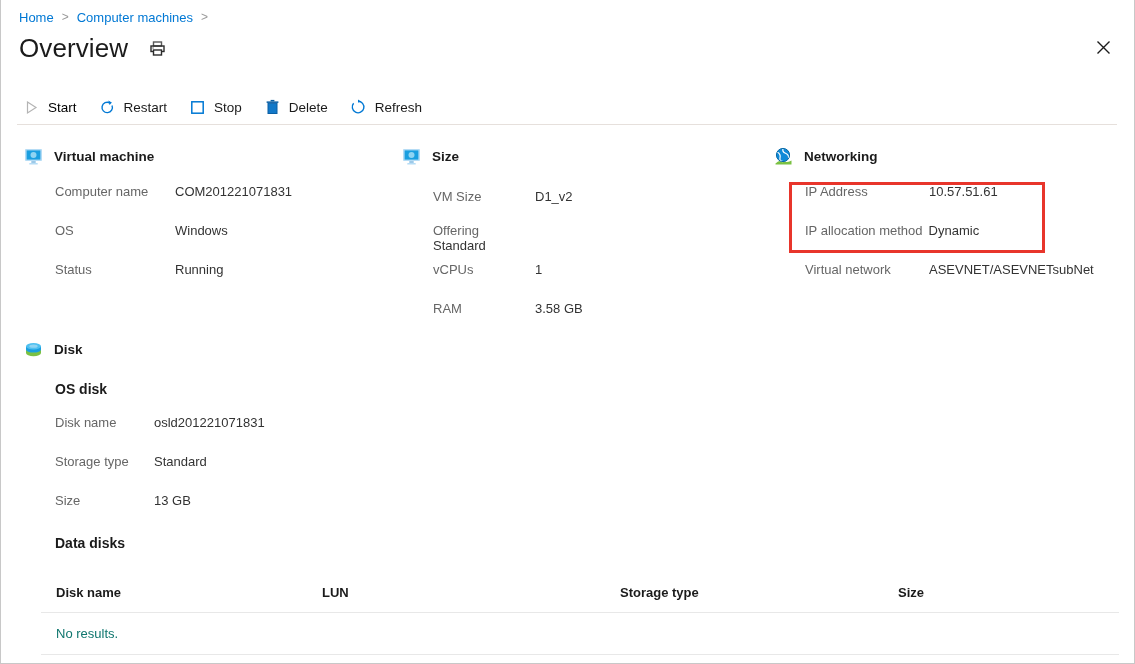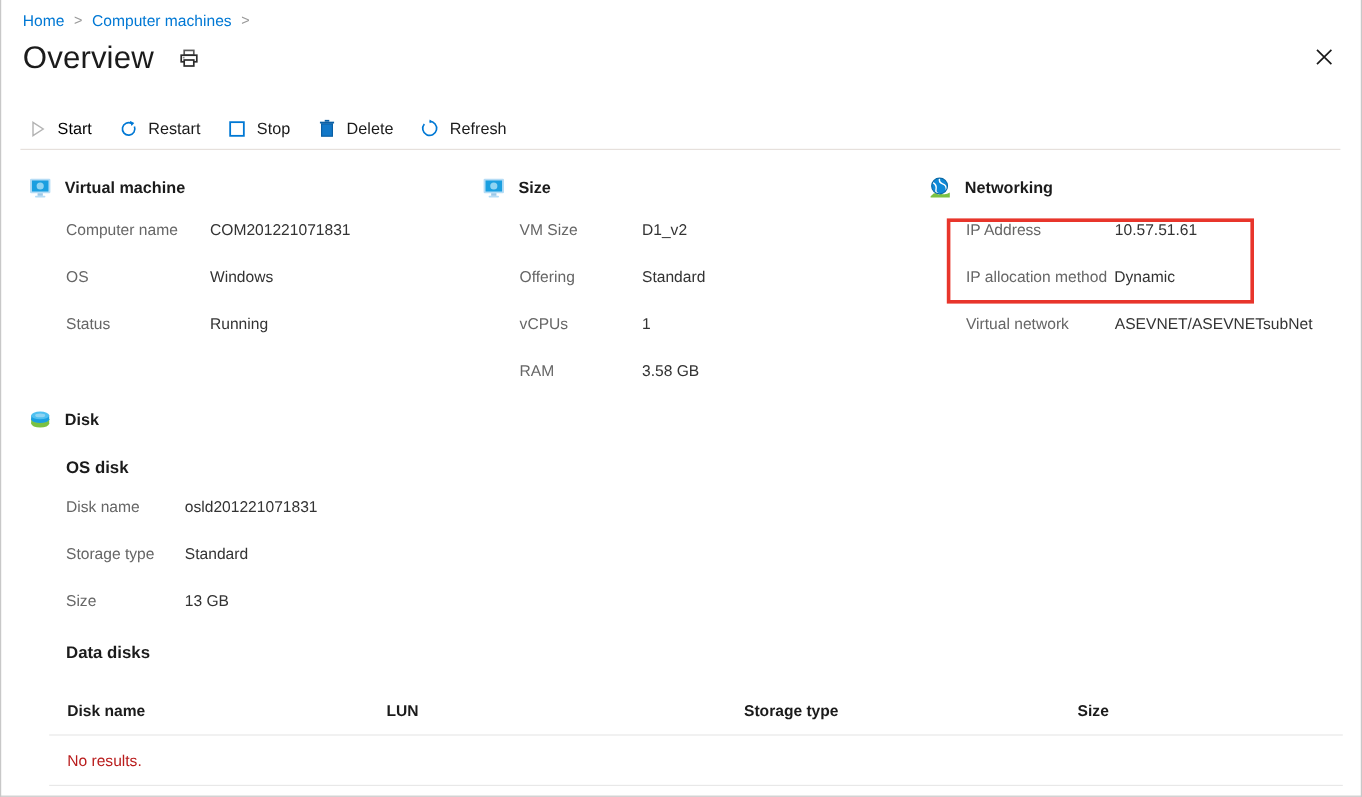--- a/index.html
+++ b/index.html
@@ -178,21 +178,21 @@
   .dd-head .c1 { width: 298px; }
   .dd-head .c2 { width: 278px; }
   .dd-head .c3 { width: 200px; }
   .dd-rowline {
     height: 1px;
     background: #e8e8e8;
     width: 100%;
   }
   .dd-row {
     font-size: 13px;
-    color: #b91c1c;
+    color: #0f766e;
     padding: 13px 0 13px 15px;
   }
 
   svg { display: block; }
 </style>
 </head>
 <body>
 
 <div id="page">
 
@@ -309,25 +309,25 @@
           <rect x="1" y="2" width="17" height="12" rx="1" fill="#b5dcf5"></rect>
           <rect x="2.6" y="3.4" width="13.8" height="9.2" fill="#1a9fe0"></rect>
           <circle cx="9.5" cy="8" r="3" fill="#8fd4f2"></circle>
           <rect x="7.3" y="14" width="4.4" height="2.2" fill="#9dc9e8"></rect>
           <rect x="5.2" y="16.1" width="8.6" height="1.5" rx=".6" fill="#b5dcf5"></rect>
         </svg>
       </span>
       <span class="sec-title">Size</span>
     </div>
 
-    <div class="kv" style="margin-top:17px;">
+    <div class="kv" style="margin-top:17px;align-items:flex-end;">
       <span class="k">VM Size</span>
       <span class="v">D1_v2</span>
     </div>
-    <div class="kv" style="margin-top:19px;">
+    <div class="kv" style="margin-top:19px;flex-direction:column;">
       <span class="k">Offering</span>
       <span class="v">Standard</span>
     </div>
     <div class="kv" style="margin-top:19px;">
       <span class="k">vCPUs</span>
       <span class="v">1</span>
     </div>
     <div class="kv" style="margin-top:19px;">
       <span class="k">RAM</span>
       <span class="v">3.58 GB</span>

